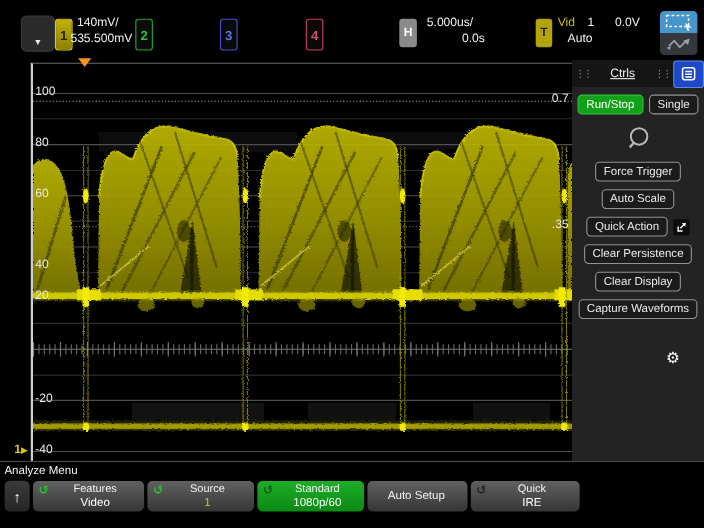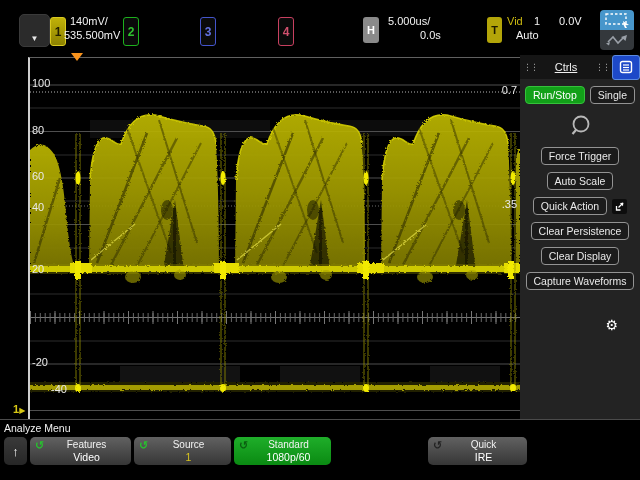--- a/index.html
+++ b/index.html
@@ -234,24 +234,24 @@
             <ellipse cx="193" cy="330" rx="3" ry="4"></ellipse>
           <ellipse cx="336" cy="330" rx="3" ry="4"></ellipse>
             <ellipse cx="483" cy="330" rx="3" ry="4"></ellipse>
         </g>
       </g>
     </svg>
 
     <span class="ylab" style="top:19px;">100</span>
     <span class="ylab" style="top:66px;">80</span>
     <span class="ylab" style="top:112px;">60</span>
-    <span class="ylab" style="top:143px;text-align:center;">40</span>
+    <span class="ylab" style="top:177px;text-align:center;">40</span>
     <span class="ylab" style="top:205px;">20</span>
     <span class="ylab" style="top:298px;">-20</span>
-    <span class="ylab" style="top:325px;margin-left:19px;">-40</span>
+    <span class="ylab" style="top:345px;">-40</span>
     <span class="rlab" style="top:26px;">0.7</span>
     <span class="rlab" style="top:140px;">.35</span>
   </div>
 
   <div class="abs" id="trig-marker"></div>
   <div class="abs" id="ch1-marker">
     <span>1</span><span class="arr">▶</span>
   </div>
 
   <div class="abs" id="sidebar">
@@ -311,20 +311,23 @@
     <div class="softkey" id="sk-source">
       <span class="knob">↺</span>
       <span class="sk-label">Source</span>
       <span class="sk-value">1</span>
     </div>
     <div class="softkey" id="sk-standard">
       <span class="knob">↺</span>
       <span class="sk-label">Standard</span>
       <span class="sk-value">1080p/60</span>
     </div>
+    <div class="softkey" id="sk-autosetup">
+      <span class="sk-label">Auto Setup</span>
+    </div>
     <div class="softkey" id="sk-grid">
       <span class="knob">↺</span>
       <span class="sk-label">Quick</span>
       <span class="sk-value">IRE</span>
     </div>
   </div>
 
 </div>
 
 </body></html>

